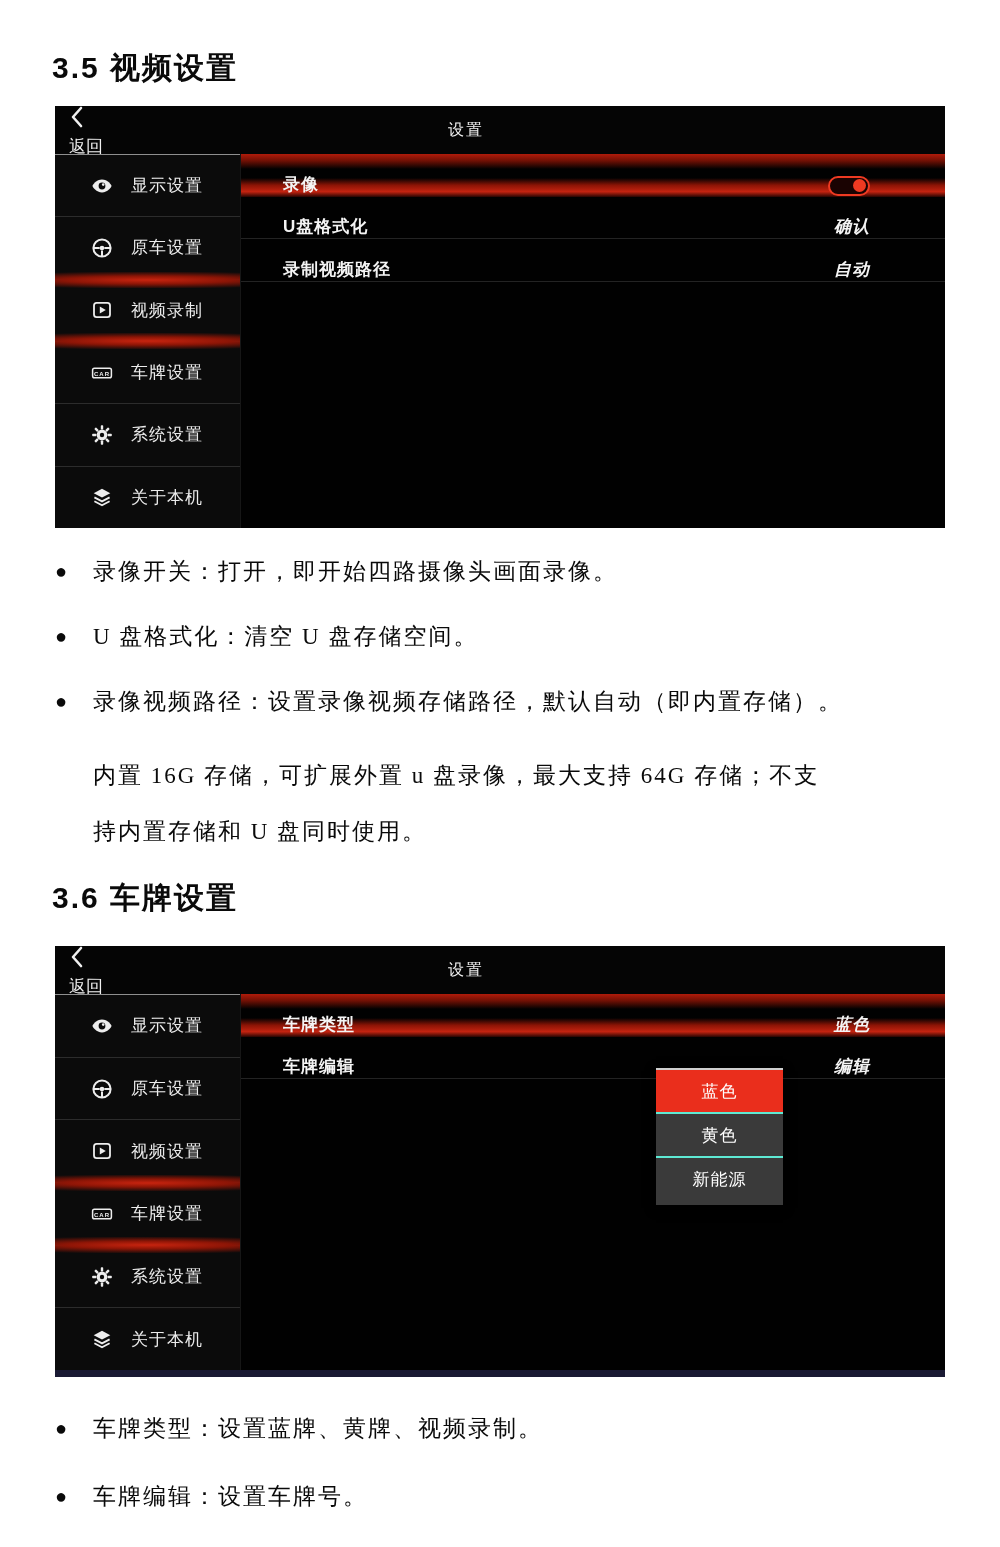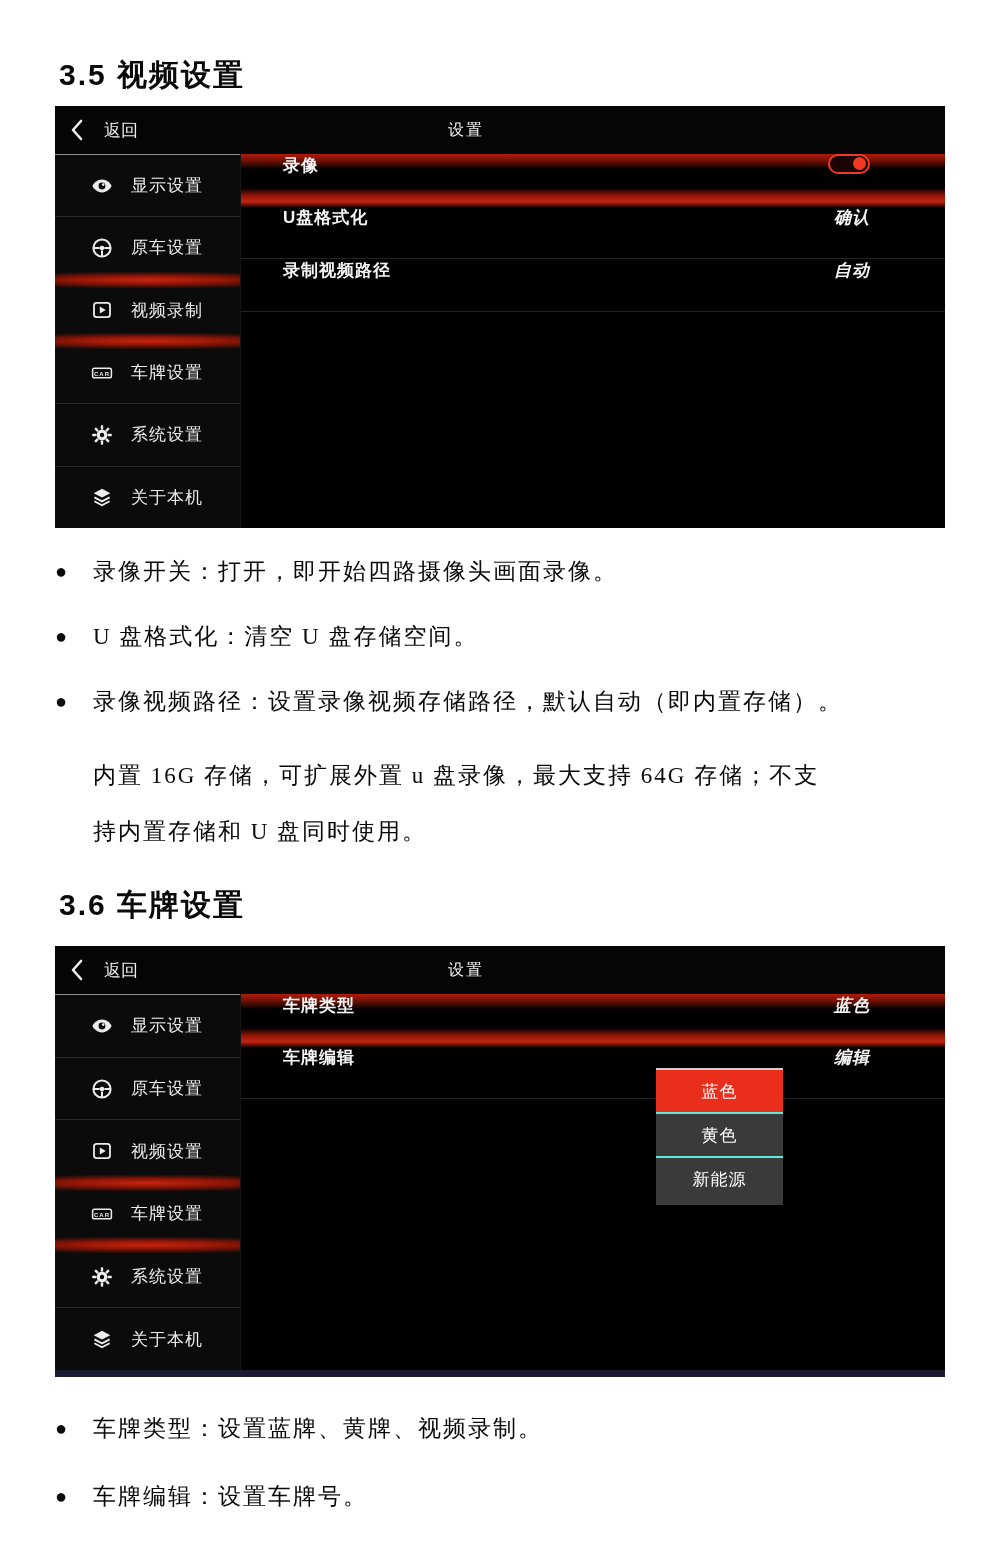--- a/index.html
+++ b/index.html
@@ -1,55 +1,55 @@
 <!DOCTYPE html>
 <html><head>
 <meta charset="utf-8">
 <style>
   html,body{margin:0;padding:0;background:#ffffff;}
   .page{position:relative;width:1000px;height:1547px;background:#ffffff;overflow:hidden;
         font-family:"Liberation Sans",sans-serif;}
 
   
-  .doc-heading{position:absolute;left:48px;margin:11px;font-weight:700;font-size:30px;color:#0a0a0a;
+  .doc-heading{position:absolute;left:48px;margin:4px;font-weight:700;font-size:30px;color:#0a0a0a;
                letter-spacing:2px;font-family:"Liberation Sans",sans-serif;}
   #heading-video{top:44px;}
   #heading-plate{top:874px;}
 
   .bullet-line{position:absolute;left:55px;display:flex;align-items:flex-start;color:#0a0a0a;
                font-family:"Liberation Serif",serif;font-size:23px;line-height:31px;letter-spacing:2px;
                white-space:nowrap;}
   .bullet-line .marker{flex:0 0 38px;font-size:20px;line-height:31px;letter-spacing:0;}
   .bullet-line.cont{left:93px;}
 
   
   .shot{position:absolute;left:55px;width:890px;background:#040404;color:#ededed;}
   #shot-video{top:106px;height:422px;}
   #shot-plate{top:946px;height:424px;border-bottom:7px solid #1a1a33;}
 
   .topbar{position:relative;height:48px;background:#050505;}
-  .back-btn{position:absolute;left:14px;top:0;height:48px;display:flex;align-items:center;gap:20px;
-            font-size:17px;color:#f0f0f0;cursor:pointer;}
+  .back-btn{position:absolute;left:14px;top:0;height:48px;display:flex;gap:7px;
+            font-size:17px;color:#f0f0f0;cursor:pointer;flex-direction:column;}
   .screen-title{position:absolute;left:0;right:68px;top:0;height:48px;display:flex;align-items:center;
                 justify-content:center;font-size:16px;color:#f2f2f2;letter-spacing:2px;}
 
   .shot-body{position:absolute;top:48px;left:0;right:0;bottom:0;display:flex;}
   .sidebar{flex:0 0 185px;width:185px;display:flex;flex-direction:column;background:#0b0b0b;
            border-top:1px solid #8f8f8f;}
   .side-item{flex:1;position:relative;display:flex;align-items:center;padding-left:34px;gap:16px;
              font-size:17px;color:#ececec;letter-spacing:1px;cursor:pointer;}
   .side-item + .side-item{border-top:1px solid #2c2c2c;}
   .side-item .icon{width:26px;height:26px;display:flex;align-items:center;justify-content:center;}
   .side-item.selected::before{content:"";position:absolute;left:0;right:0;top:-8px;height:16px;z-index:2;
       background:radial-gradient(ellipse 100% 55% at 50% 50%, #c8240f 0%, #8c1506 45%, rgba(40,5,2,0) 100%);}
   .side-item.selected::after{content:"";position:absolute;left:0;right:0;bottom:-8px;height:16px;z-index:2;
       background:radial-gradient(ellipse 100% 55% at 50% 50%, #c8240f 0%, #8c1506 45%, rgba(40,5,2,0) 100%);}
 
   .panel{flex:1;position:relative;background:#010101;border-left:1px solid #161616;}
-  .prow{height:52px;display:flex;align-items:flex-start;position:relative;padding:0 75px 0 42px;}
+  .prow{height:42px;display:flex;align-items:flex-end;position:relative;padding:0 75px 0 42px;}
   .prow .plabel{font-size:17px;font-weight:700;color:#f4f4f4;letter-spacing:1px;}
   .prow .pvalue{margin-left:auto;font-size:17px;font-weight:700;color:#f4f4f4;letter-spacing:1px;cursor:pointer;font-style:italic;}
   .prow.sep{border-bottom:1px solid #232323;}
   .prow.selected::before{content:"";position:absolute;left:0;right:0;top:0;height:15px;
       background:linear-gradient(to bottom, #b01b0a 0%, #701004 45%, rgba(28,4,1,0) 100%);}
   .prow.selected::after{content:"";position:absolute;left:0;right:0;bottom:-1px;height:19px;
       background:linear-gradient(to top, rgba(40,5,2,.95) 0%, #c42310 28%, #8c1405 62%, rgba(24,3,1,0) 100%);}
   .prow > *{position:relative;z-index:3;}
 
   .toggle{width:42px;height:20px;box-sizing:border-box;border:2px solid #ee3a22;border-radius:11px;

